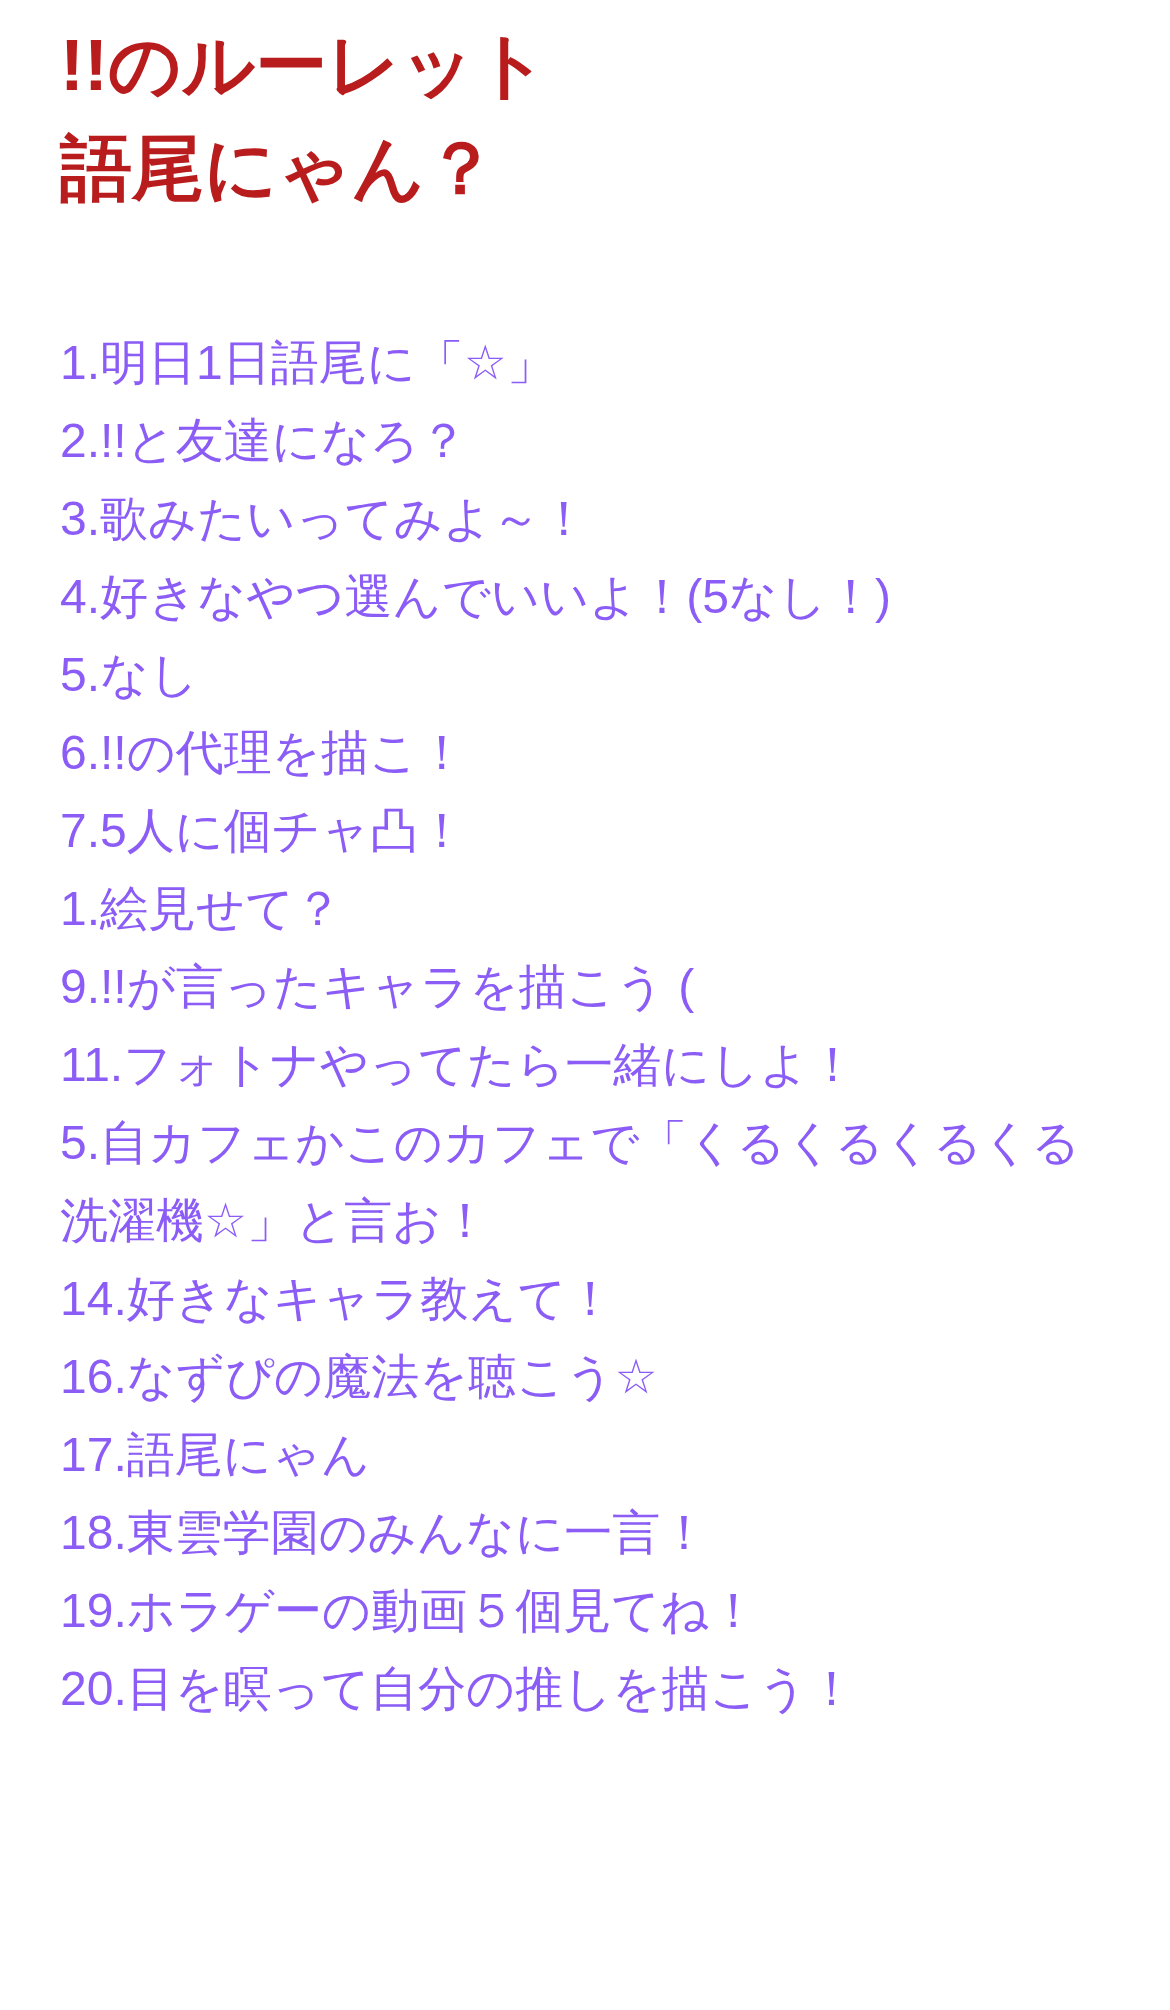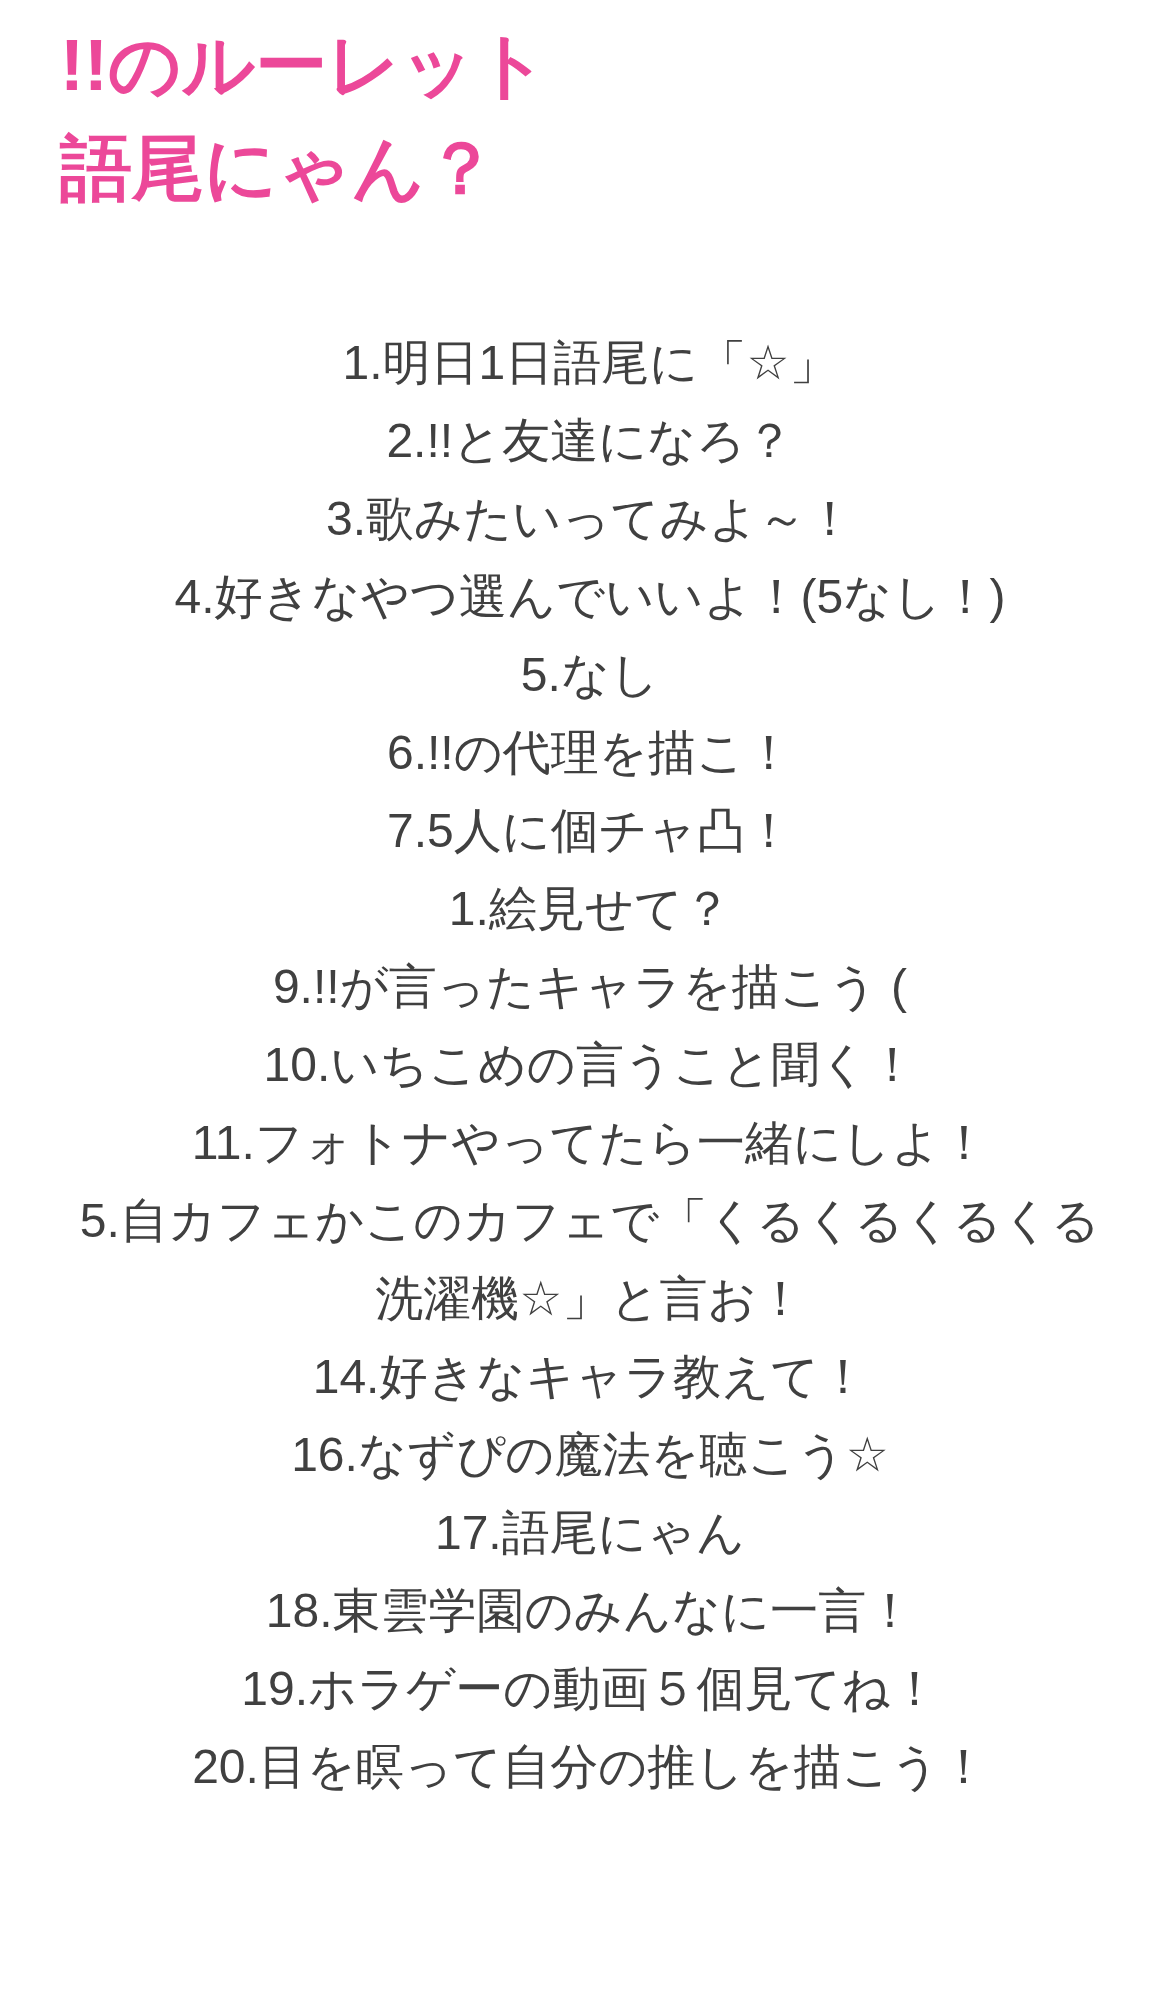--- a/index.html
+++ b/index.html
@@ -12,38 +12,37 @@
     width: 1170px;
     height: 2010px;
     background: #ffffff;
     overflow: hidden;
     box-sizing: border-box;
     padding: 14px 50px 0 60px;
     font-family: "Liberation Sans", "DejaVu Sans", sans-serif;
   }
   .title {
     margin: 0;
-    color: #ec4899;
+    color: #b91c1c;
     font-size: 72px;
     font-weight: 700;
     line-height: 103px;
     letter-spacing: 0;
   }
   .title .t-line {
     display: block;
   }
   .list {
     margin-top: 104px;
-    color: #404040;
+    color: #8b5cf6;
     font-size: 48px;
     line-height: 78px;
     font-weight: 400;
     word-break: normal;
     overflow-wrap: normal;
-    text-align: center;
   }
   .item {
     margin: 0;
     padding: 0;
   }
 </style>
 </head>
 <body>
 
 <div class="page">
@@ -55,21 +54,20 @@
   <div class="list">
     <div class="item">1.明日1日語尾に「☆」</div>
     <div class="item">2.!!と友達になろ？</div>
     <div class="item">3.歌みたいってみよ～！</div>
     <div class="item">4.好きなやつ選んでいいよ！(5なし！)</div>
     <div class="item">5.なし</div>
     <div class="item">6.!!の代理を描こ！</div>
     <div class="item">7.5人に個チャ凸！</div>
     <div class="item">1.絵見せて？</div>
     <div class="item">9.!!が言ったキャラを描こう (</div>
-    <div class="item">10.いちこめの言うこと聞く！</div>
     <div class="item">11.フォトナやってたら一緒にしよ！</div>
     <div class="item">5.自カフェかこのカフェで「くるくるくるくる洗濯機☆」と言お！</div>
     <div class="item">14.好きなキャラ教えて！</div>
     <div class="item">16.なずぴの魔法を聴こう☆</div>
     <div class="item">17.語尾にゃん</div>
     <div class="item">18.東雲学園のみんなに一言！</div>
     <div class="item">19.ホラゲーの動画５個見てね！</div>
     <div class="item">20.目を瞑って自分の推しを描こう！</div>
   </div>
 </div>

